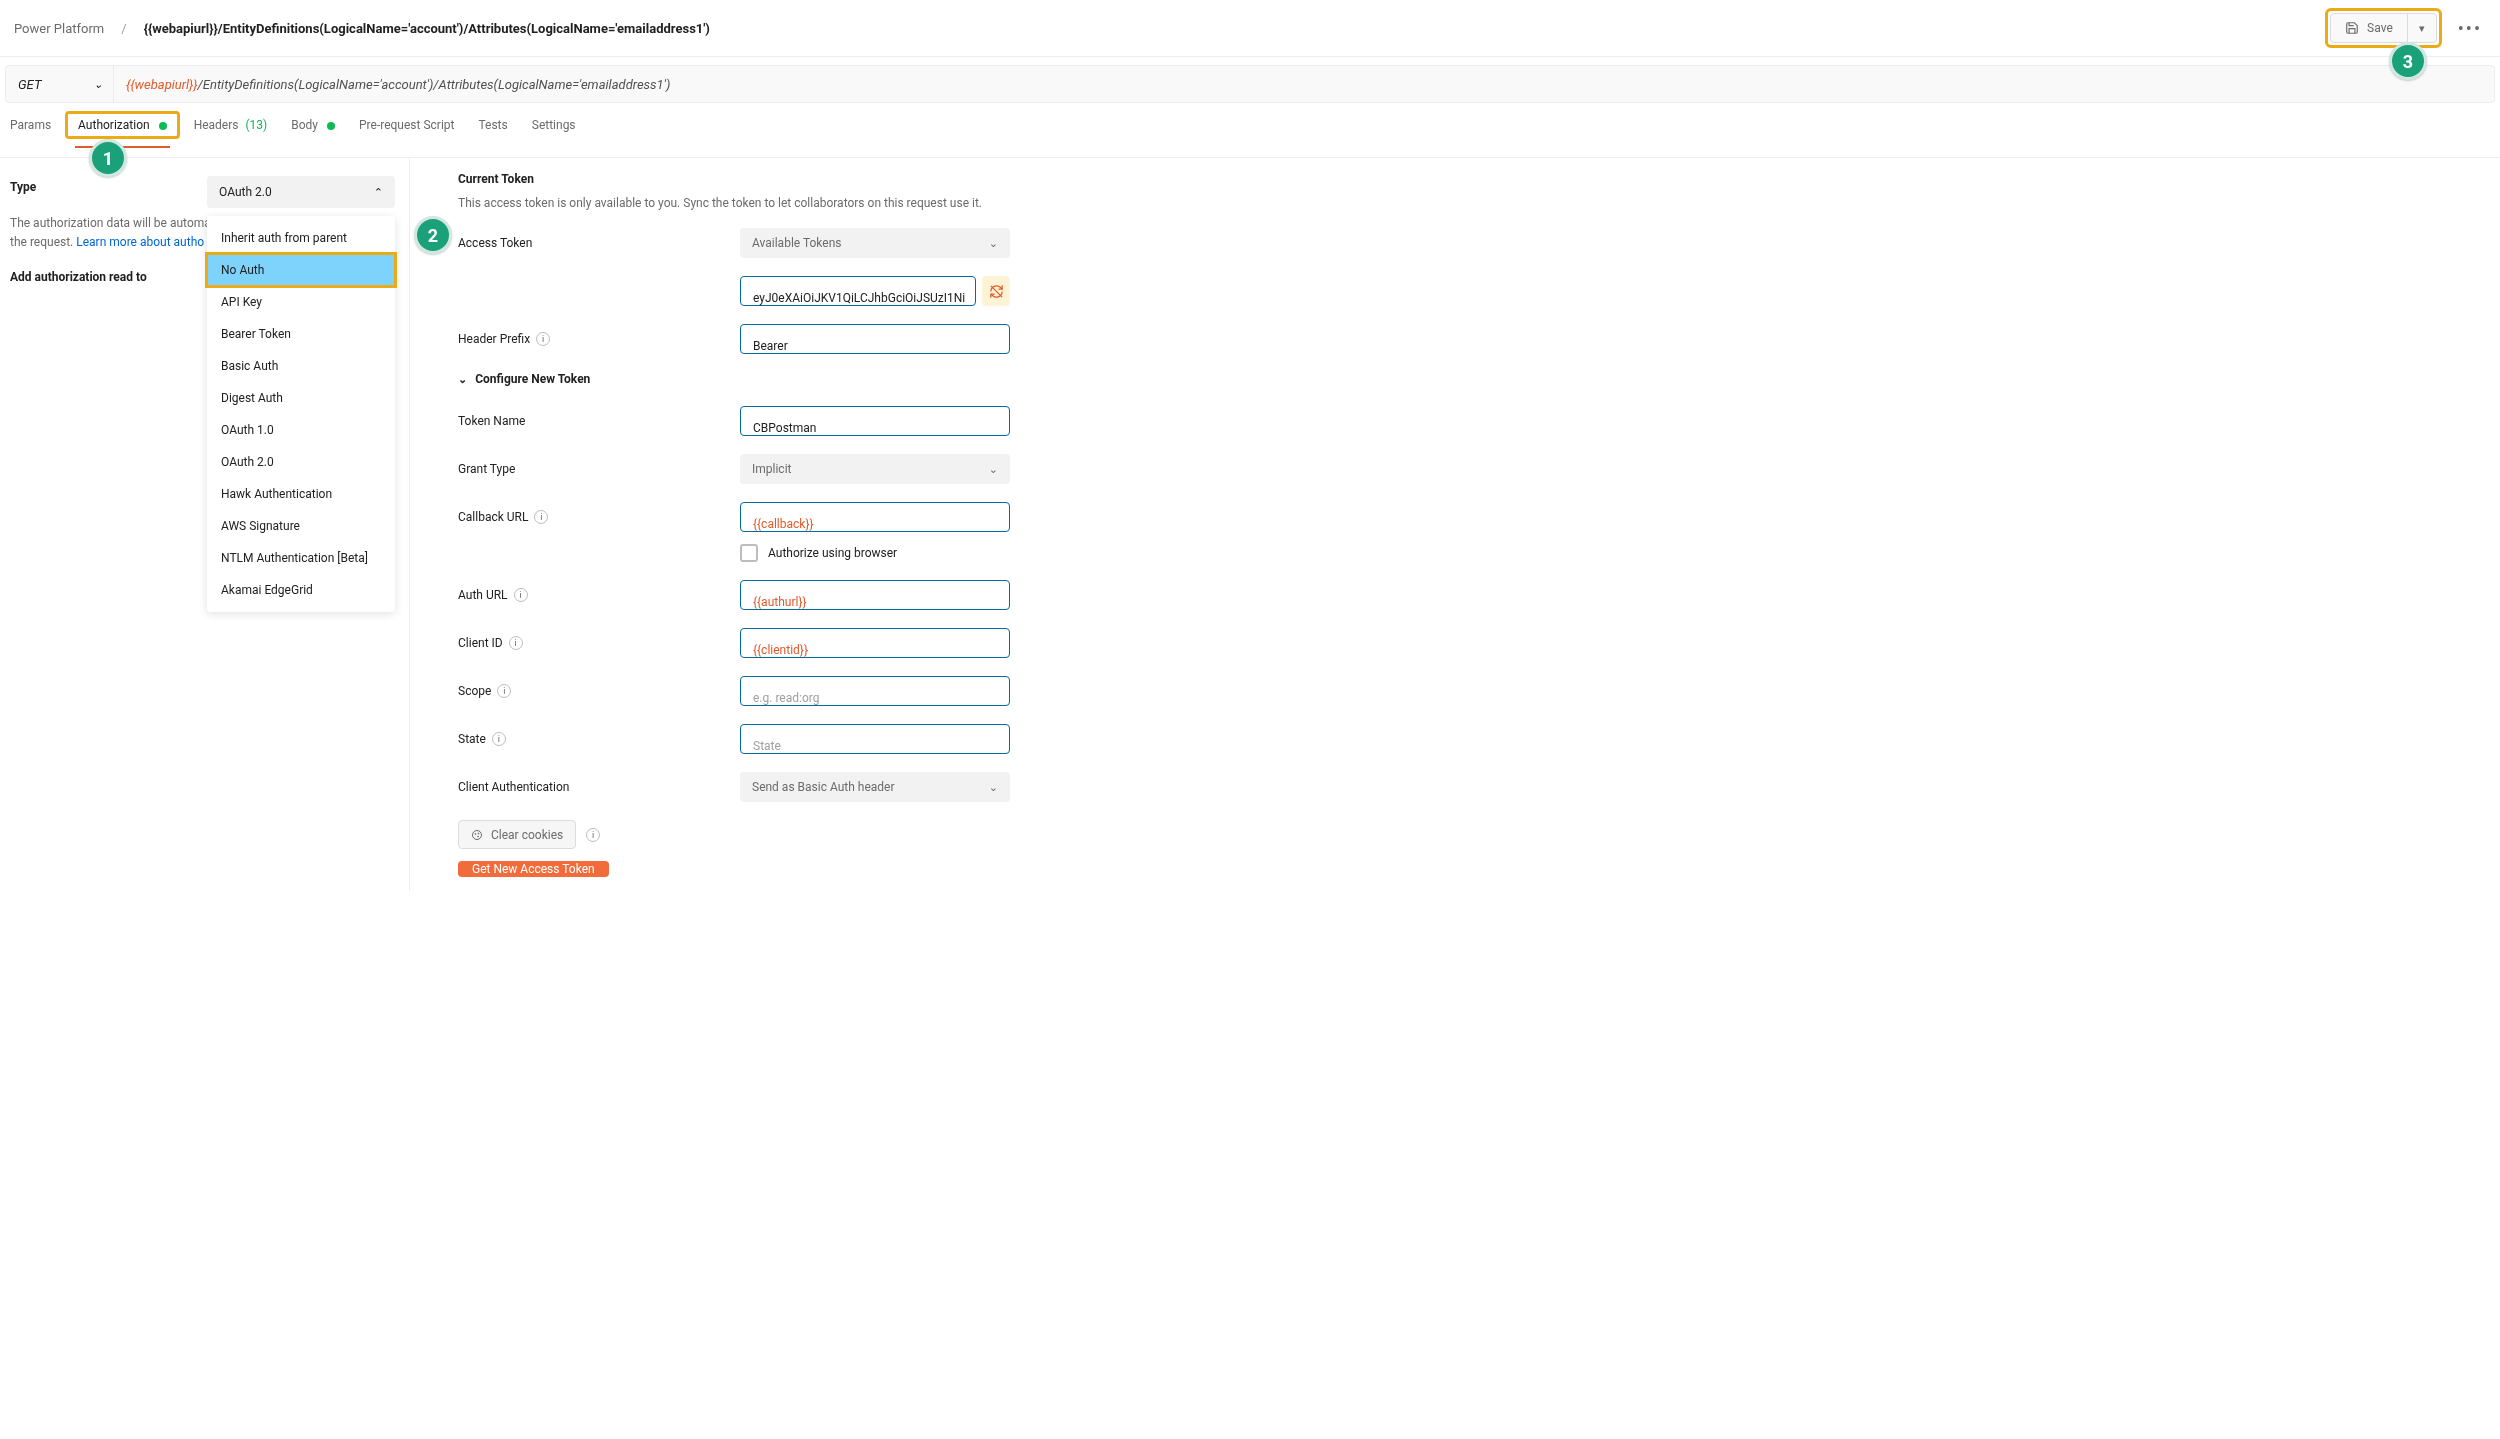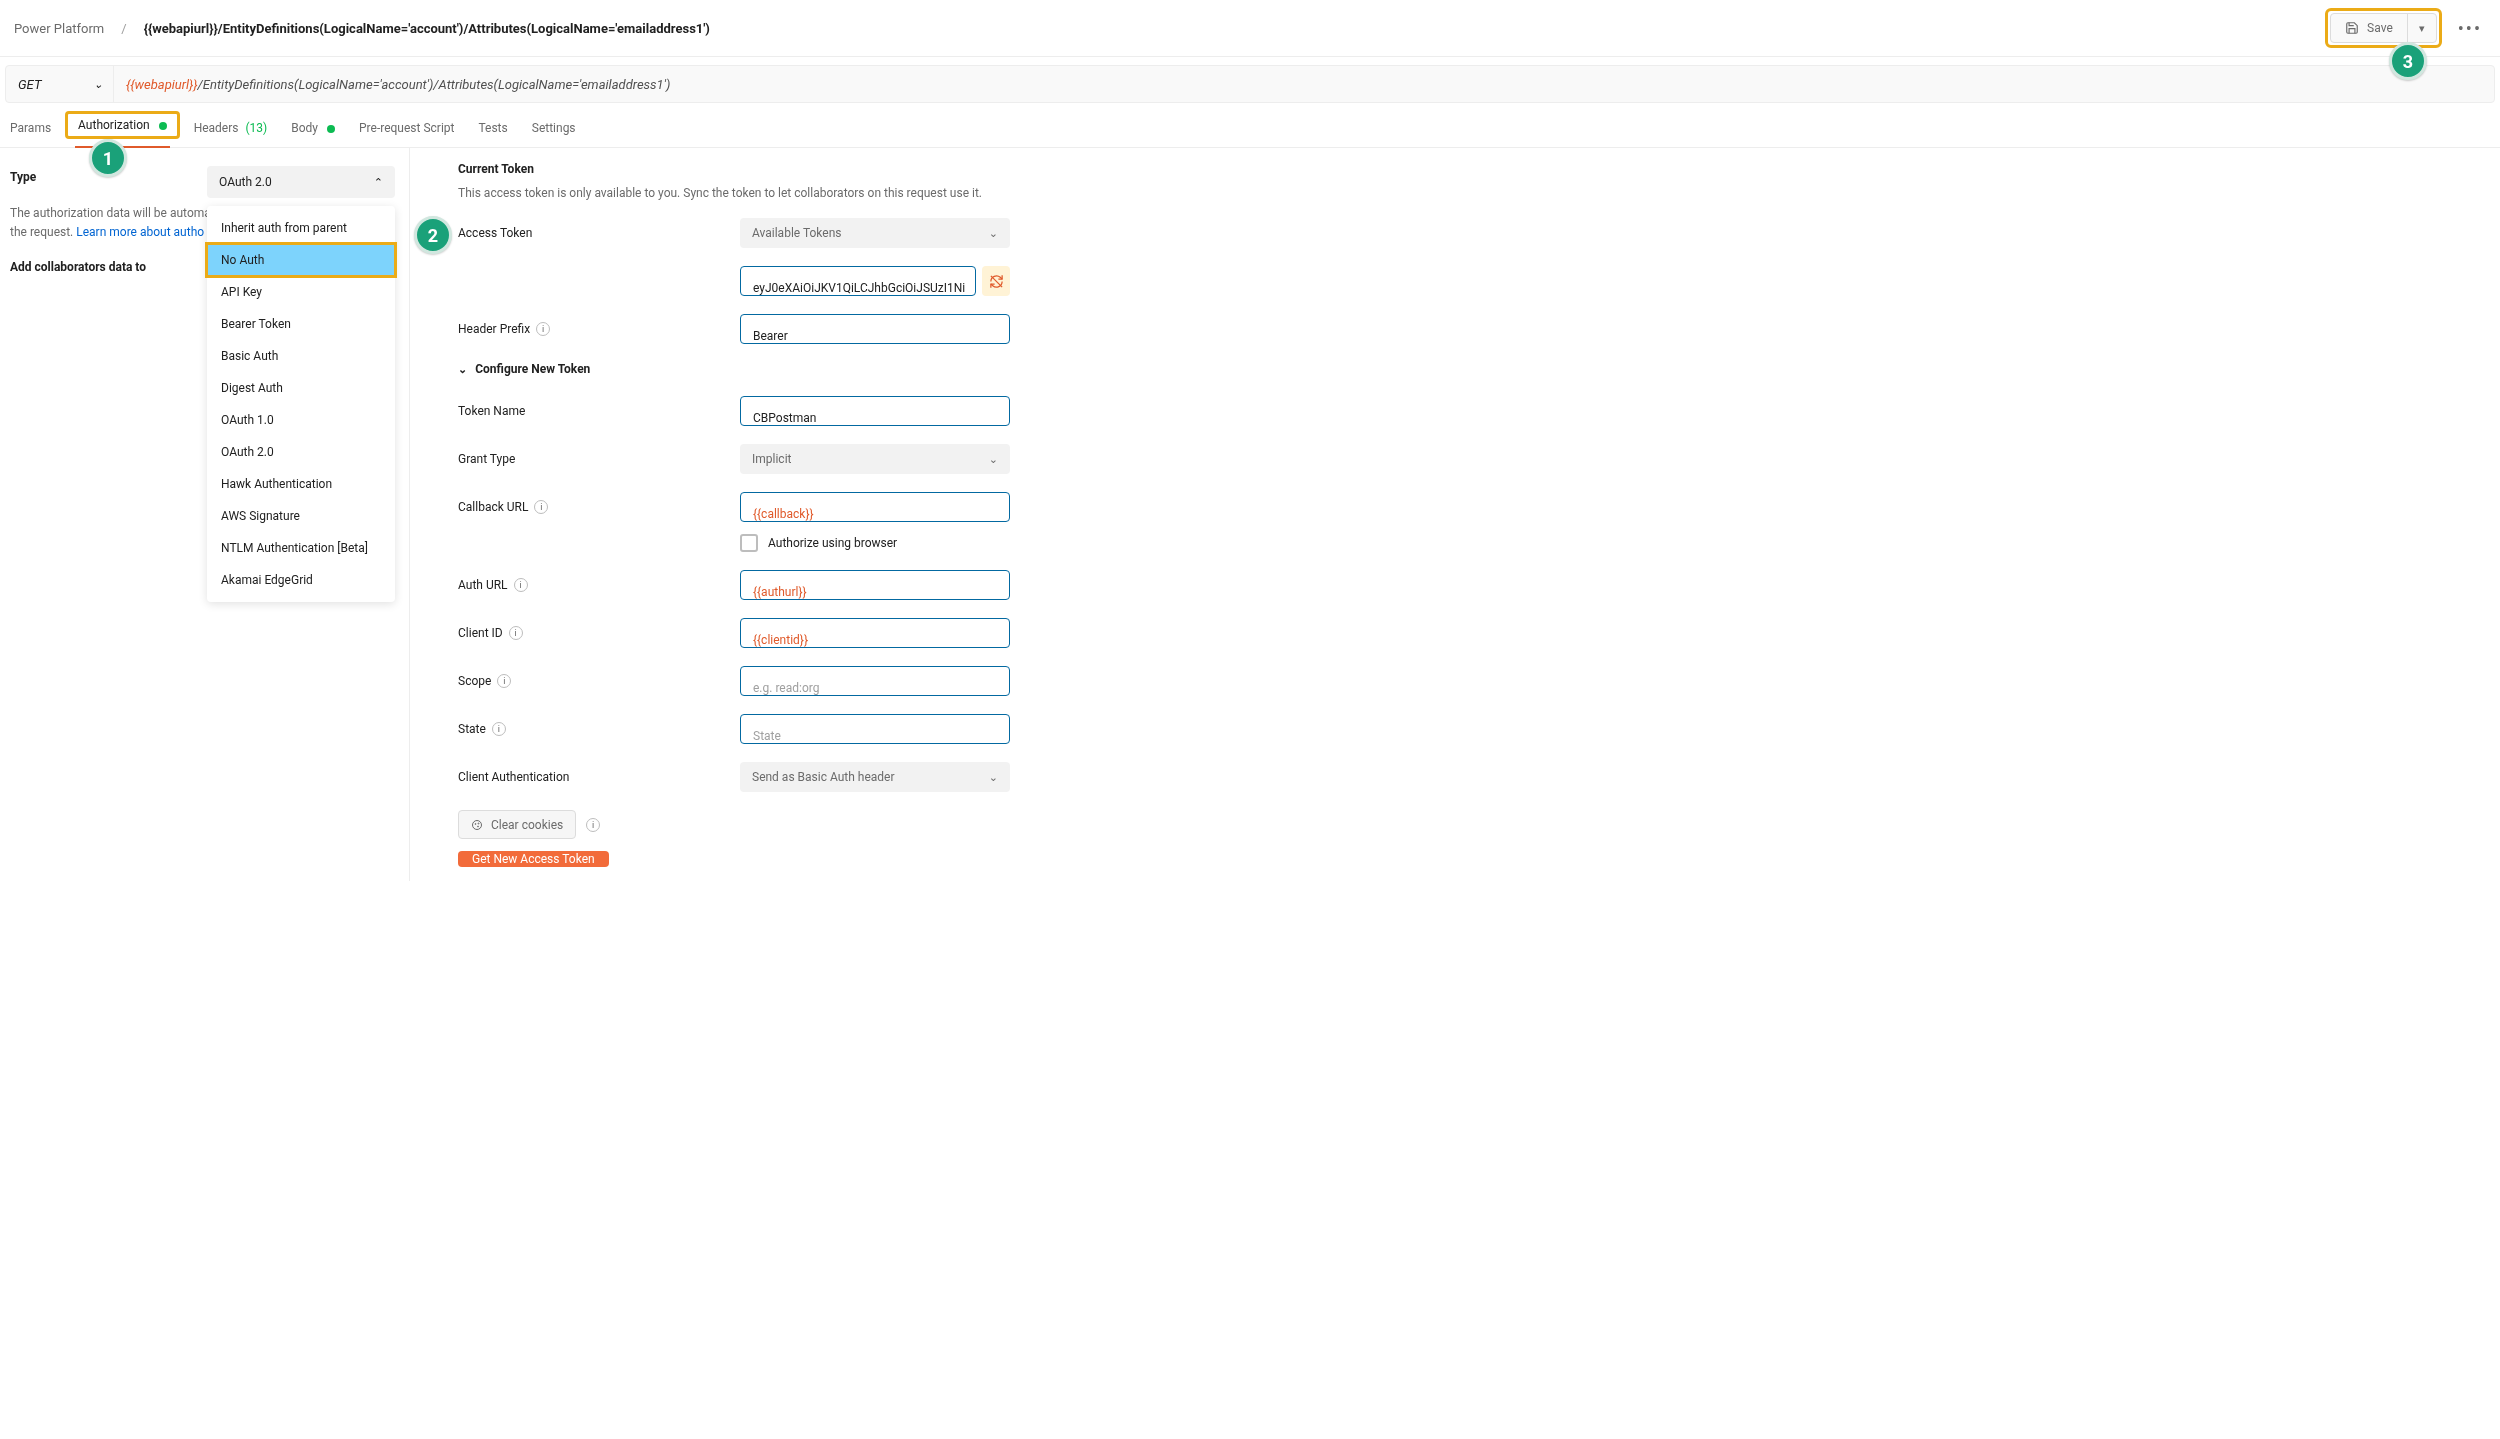--- a/index.html
+++ b/index.html
@@ -77,23 +77,23 @@
       flex: 1; display: flex; align-items: center;
       padding: 0 12px;
       font-size: 13px;
       color:#505050;
     }
     .url-field .var { color: #e05a2b; }
 
     
     .tabs {
       display: flex;
-      align-items: flex-end;
+      align-items: center;
       gap: 24px;
-      padding: 12px 10px 0 10px;
+      padding: 12px 10px 10px 10px;
       border-bottom: 1px solid #ededed;
       font-size: 12px;
       color:#6b6b6b;
     }
     .tab { position: relative; padding-bottom: 12px; }
     .tab.active { color:#212121; }
     .tab .green-dot {
       width:8px; height:8px; border-radius:50%;
       background:#0cbb52; display:inline-block; margin-left:6px; vertical-align:middle;
     }
@@ -270,21 +270,21 @@
     <div class="tab">Settings</div>
   </div>
 
   <div class="content">
     <div class="left">
       <div class="row-label">Type</div>
       <div class="hint">
         <span>The authorization data will be automa</span><br>
         <span>the request. </span><a href="#">Learn more about autho</a>
       </div>
-      <div class="section-label">Add collaborators data to</div>
+      <div class="section-label">Add authorization read to</div>
 
       <div class="dropdown">
         <div class="dd-button">
           <span>OAuth 2.0</span>
           <span class="chev">⌃</span>
         </div>
         <div class="dd-menu">
           <div class="dd-item">Inherit auth from parent</div>
           <div class="dd-item highlight">No Auth</div>
           <div class="dd-item">API Key</div>

